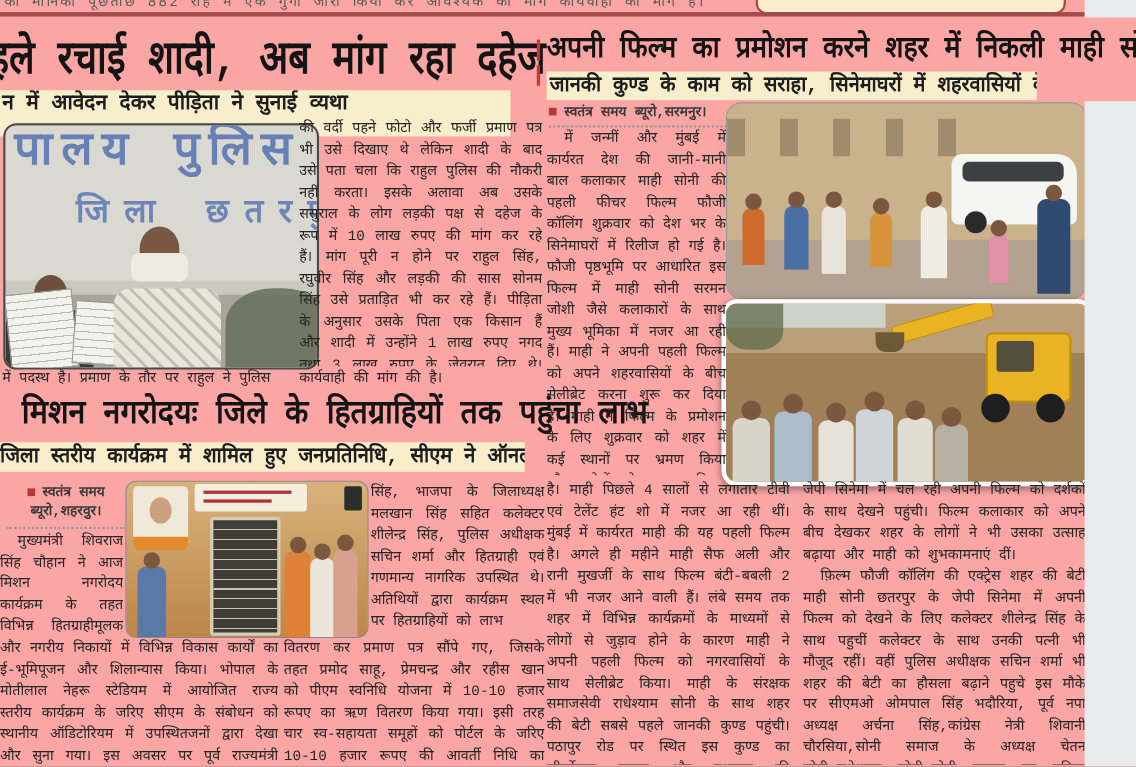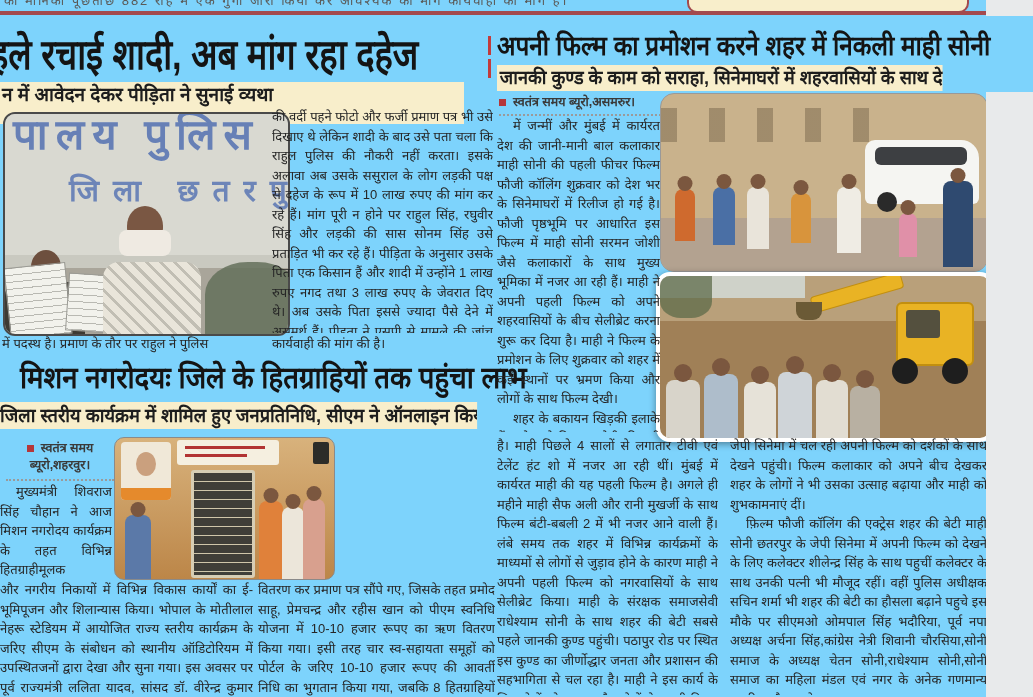--- a/index.html
+++ b/index.html
@@ -1,17 +1,17 @@
 <!DOCTYPE html>
 <html><head>
 <meta charset="utf-8">
 <style>
   html,body{margin:0;padding:0;background:#888;}
-  #canvas{position:relative;width:1033px;height:697px;background:#7dd3fc;overflow:hidden;
-          font-family:Liberation Sans, sans-serif;color:#222;}
+  #canvas{position:relative;width:1033px;height:697px;background:#fca5a5;overflow:hidden;
+          font-family:Liberation Mono, monospace;color:#222;}
   .abs{position:absolute;}
   
   .top-strip{left:0;top:0;width:988px;height:16px;overflow:hidden;}
   .strip-text{position:absolute;top:-9px;left:4px;width:680px;font-size:13px;color:#5a5a58;
               white-space:nowrap;letter-spacing:2px;overflow:hidden;}
   .top-rule{left:0;top:11px;width:988px;height:4px;background:#a34a4e;}
   .top-pill{left:687px;top:-4px;width:278px;height:13px;background:#f8eecb;border:2px solid #a34a4e;
             border-radius:0 0 10px 10px;z-index:2;}
   .gray-top{left:986px;top:0;width:47px;height:16px;background:#e8eaeb;z-index:3;}
   .gray-side{left:986px;top:92px;width:47px;height:605px;background:#e8eaeb;z-index:3;}
@@ -161,29 +161,32 @@
     <div class="fg" style="left:167px;bottom:0;width:22px;height:72px;background:#ece6da;"></div>
     <div class="fg" style="left:188px;bottom:0;width:22px;height:80px;background:#d8a08e;"></div>
   </div>
 
   <div class="tx" style="left:0px;top:482px;width:112px;height:96px;">
     <p class="ind">मुख्यमंत्री शिवराज सिंह चौहान ने आज मिशन नगरोदय कार्यक्रम के तहत विभिन्न हितग्राहीमूलक योजनाओं का हितलाभ वितरण</p>
   </div>
   <div class="tx" style="left:0px;top:580px;width:253px;height:116px;">
     <p>और नगरीय निकायों में विभिन्न विकास कार्यों का ई-भूमिपूजन और शिलान्यास किया। भोपाल के मोतीलाल नेहरू स्टेडियम में आयोजित राज्य स्तरीय कार्यक्रम के जरिए सीएम के संबोधन को स्थानीय ऑडिटोरियम में उपस्थितजनों द्वारा देखा और सुना गया। इस अवसर पर पूर्व राज्यमंत्री ललिता यादव, सांसद डॉ. वीरेन्द्र कुमार खटीक, पूर्व नपाध्यक्ष अर्चना</p>
   </div>
+  <div class="tx" style="left:337px;top:438px;width:158px;height:140px;">
+    <p>सिंह, भाजपा के जिलाध्यक्ष मलखान सिंह सहित कलेक्टर शीलेन्द्र सिंह, पुलिस अधीक्षक सचिन शर्मा और हितग्राही एवं गणमान्य नागरिक उपस्थित थे। अतिथियों द्वारा कार्यक्रम स्थल पर हितग्राहियों को लाभ</p>
+  </div>
   <div class="tx" style="left:258px;top:580px;width:237px;height:116px;">
     <p>वितरण कर प्रमाण पत्र सौंपे गए, जिसके तहत प्रमोद साहू, प्रेमचन्द्र और रहीस खान को पीएम स्वनिधि योजना में 10-10 हजार रूपए का ऋण वितरण किया गया। इसी तरह चार स्व-सहायता समूहों को पोर्टल के जरिए 10-10 हजार रूपए की आवर्ती निधि का भुगतान किया गया, जबकि 8 हितग्राहियों को पथ विक्रेता प्रमाण पत्र सौंपे गए।</p>
   </div>
 
   <div class="abs hl h2-mahi">अपनी फिल्म का प्रमोशन करने शहर में निकली माही सोनी</div>
   <div class="abs sub sub-mahi">जानकी कुण्ड के काम को सराहा, सिनेमाघरों में शहरवासियों के साथ देखी फिल्म</div>
 
   <div class="abs byline by-mahi">
-    <span class="sq"></span><span>स्वतंत्र समय ब्यूरो,असमरुर।</span>
+    <span class="sq"></span><span>स्वतंत्र समय ब्यूरो,सरमनुर।</span>
   </div>
 
   <div class="photo photo3">
     <div class="win-strip"></div>
     <div class="road"></div>
     <div class="suv">
       <div class="suv-win"></div>
       <div class="wheel wh1"></div>
       <div class="wheel wh2"></div>
     </div>

